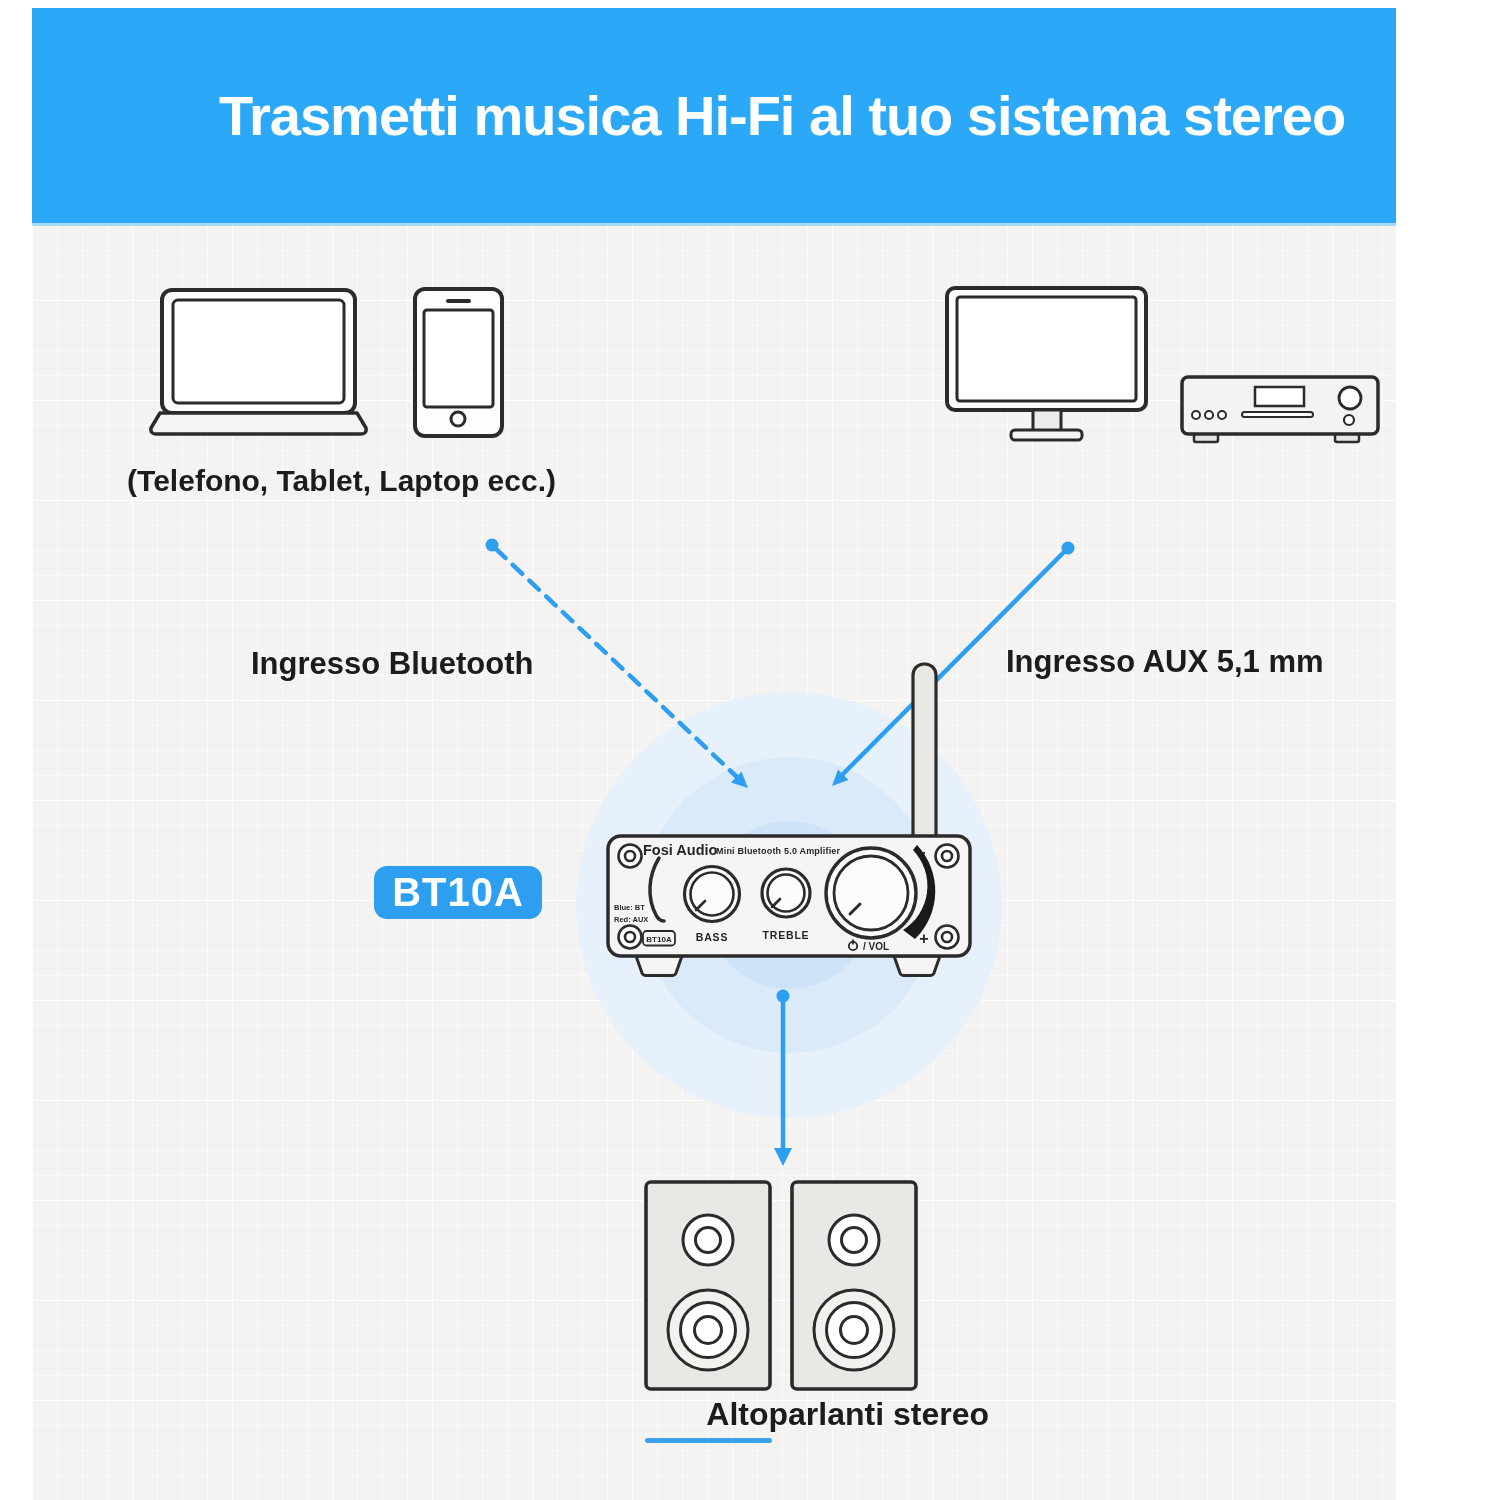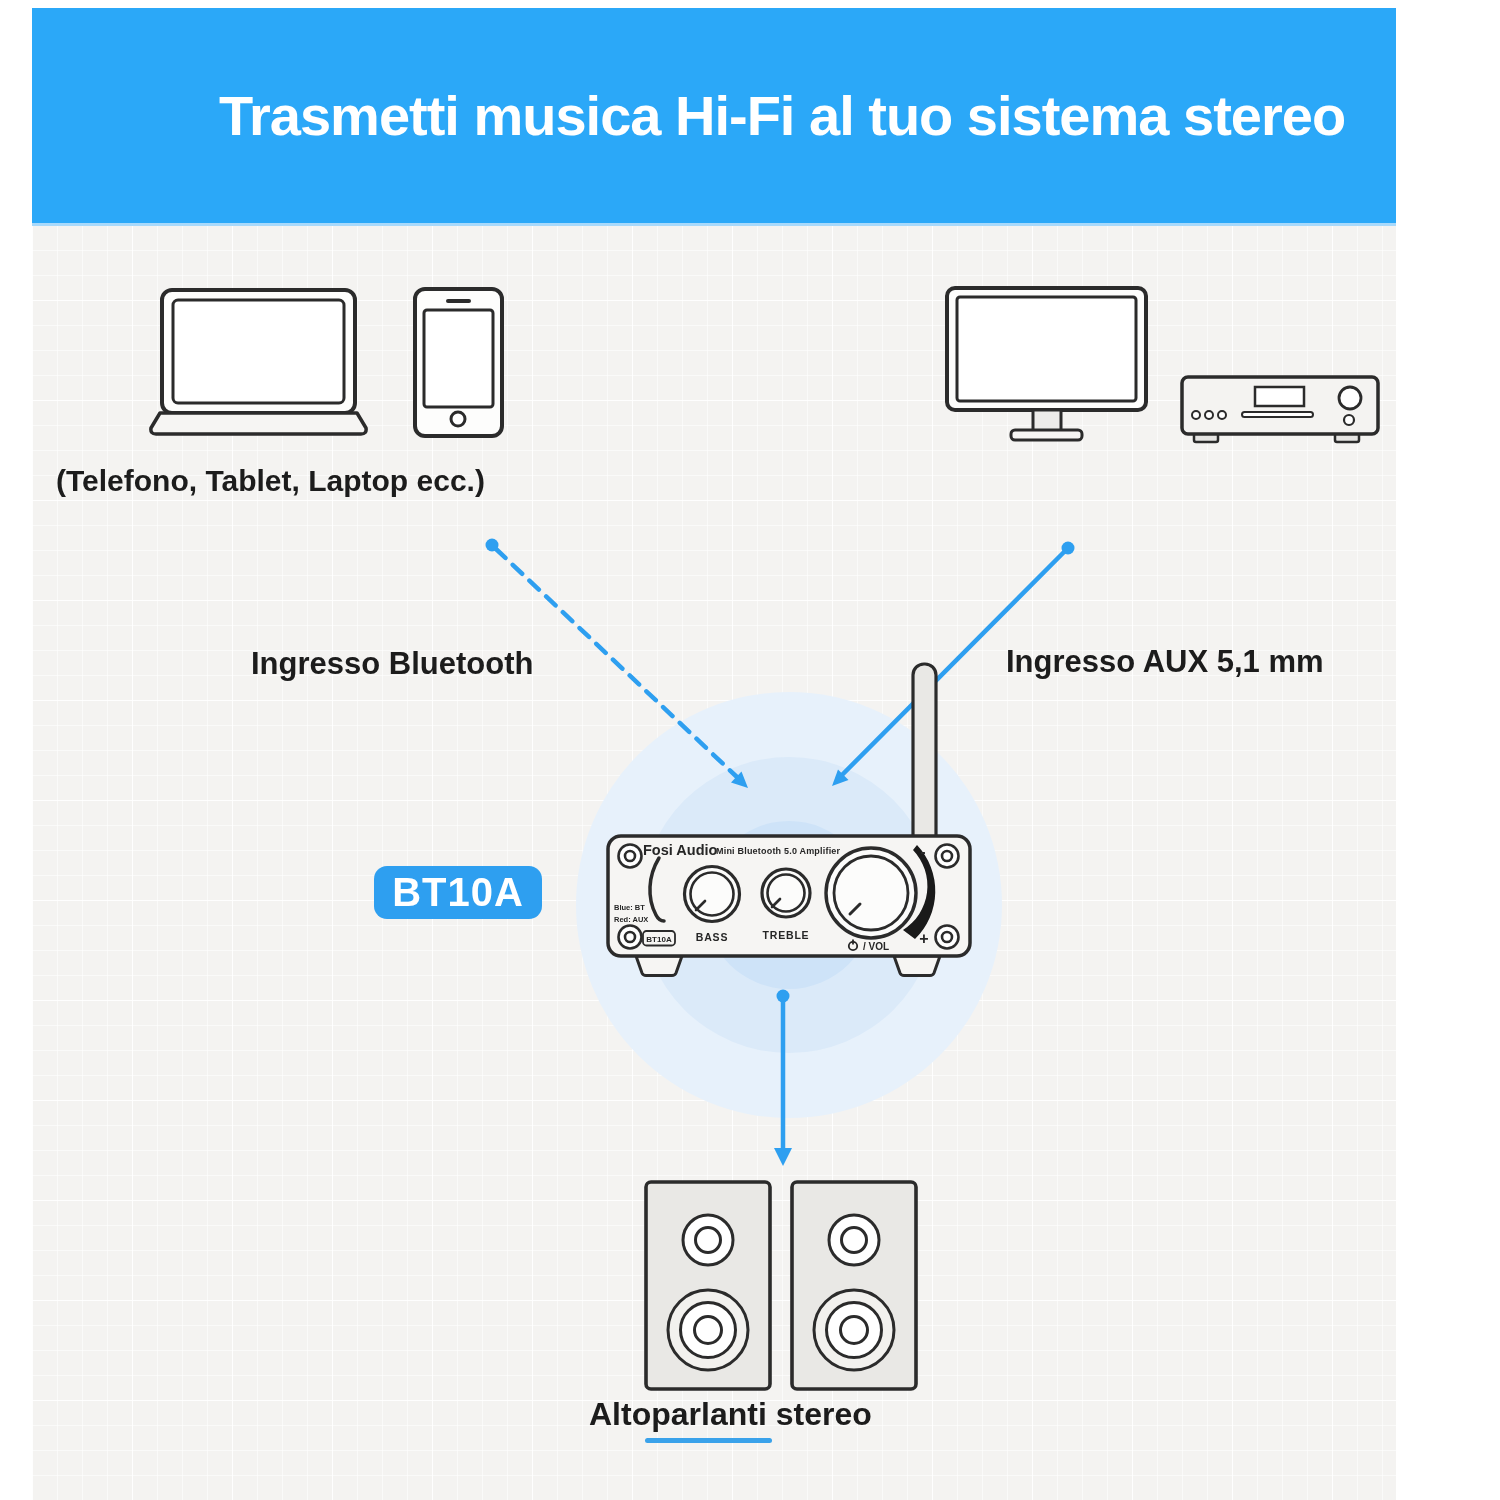--- a/index.html
+++ b/index.html
@@ -21,21 +21,21 @@
     border-bottom:3px solid #A8D9FB;
     display:flex;align-items:center;justify-content:center;
   }
   .header h1{
     margin:0;color:#ffffff;font-size:56px;font-weight:bold;letter-spacing:-1px;
     text-align:center;white-space:nowrap;
   }
   .scene{position:absolute;left:0;top:0;width:1500px;height:1500px;}
   .scene text{font-family:"Liberation Sans",sans-serif;fill:#262626;}
   .caption{
-    position:absolute;color:#1c1c1c;font-weight:bold;text-align:left;white-space:nowrap;
+    position:absolute;color:#1c1c1c;font-weight:bold;text-align:right;white-space:nowrap;
   }
   .left-caption{left:24px;top:464px;width:500px;font-size:30px;}
   .right-caption{left:806px;top:464px;width:620px;font-size:29px;}
   .io-label{
     position:absolute;color:#1c1c1c;font-weight:bold;font-size:31px;
     text-align:left;white-space:nowrap;width:320px;
   }
   .bt-label{left:219px;top:646px;}
   .aux-label{left:974px;top:644px;}
   .badge{

